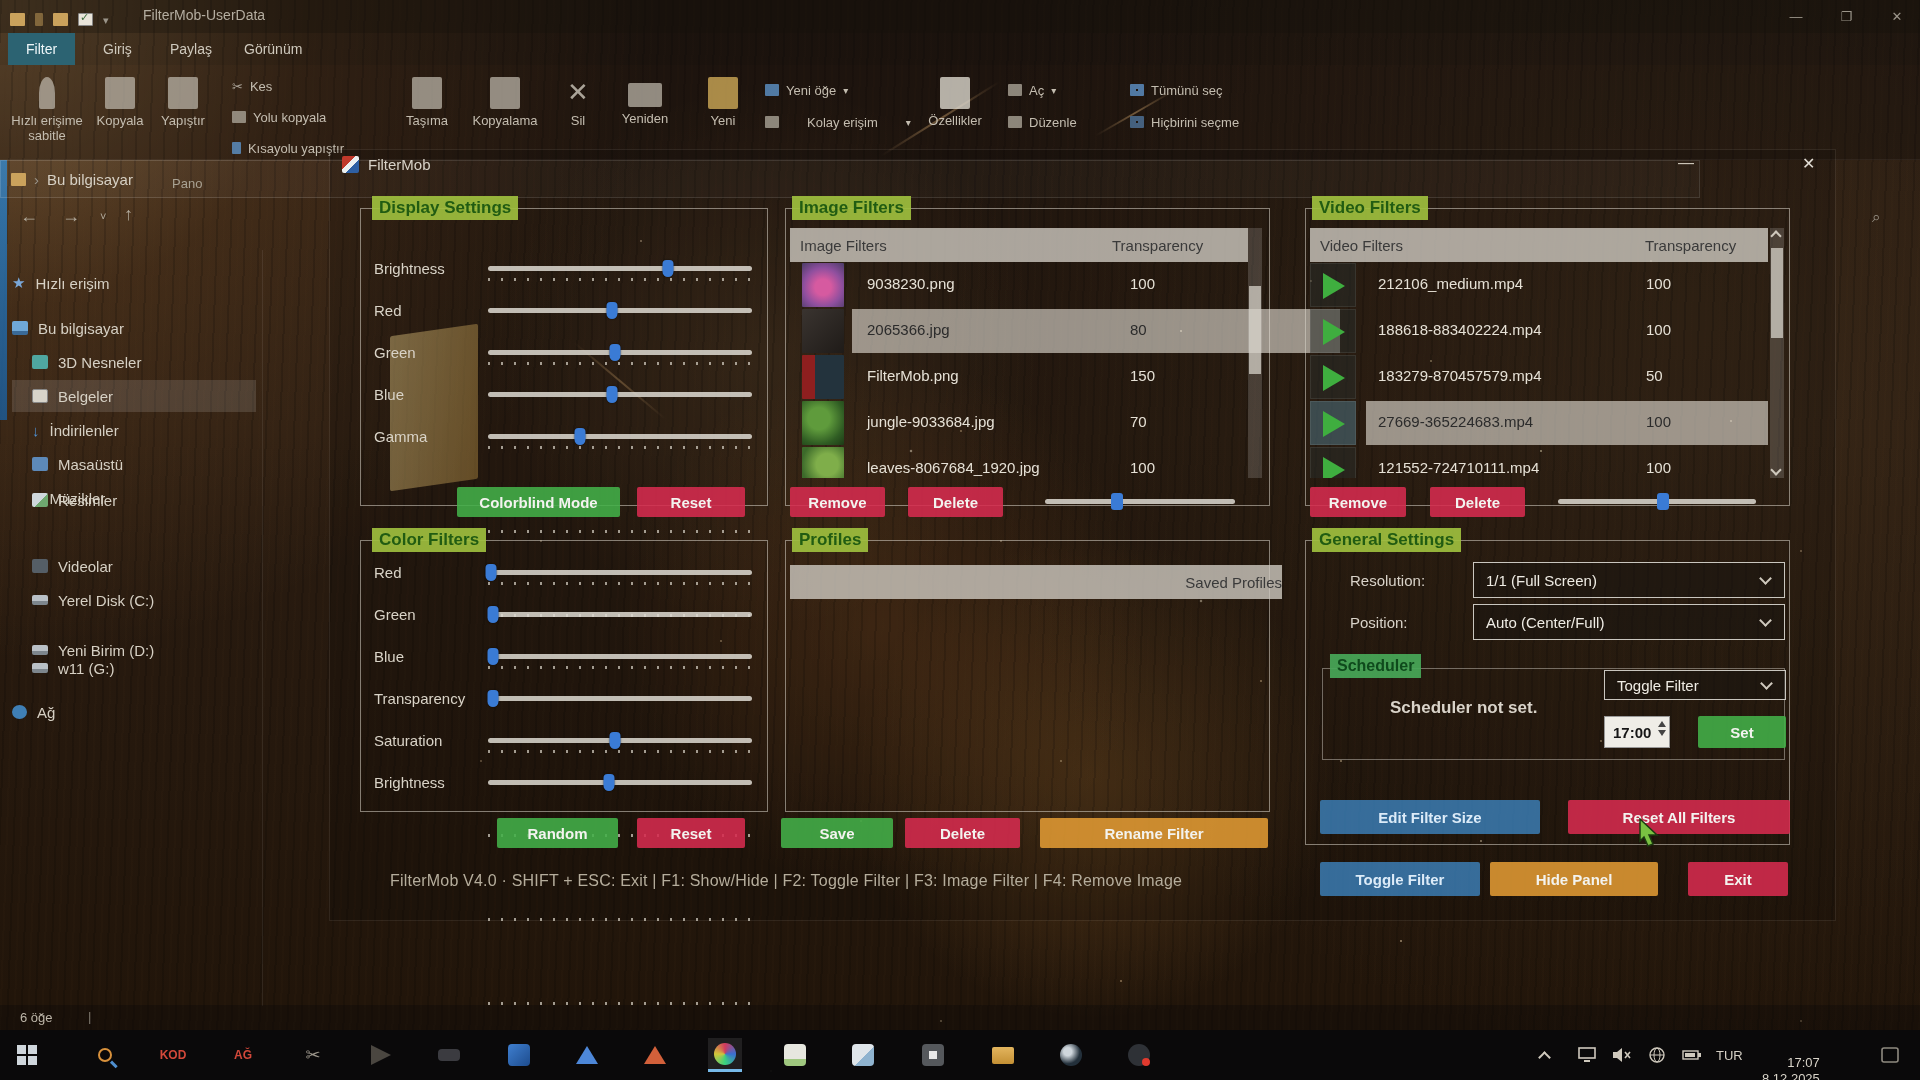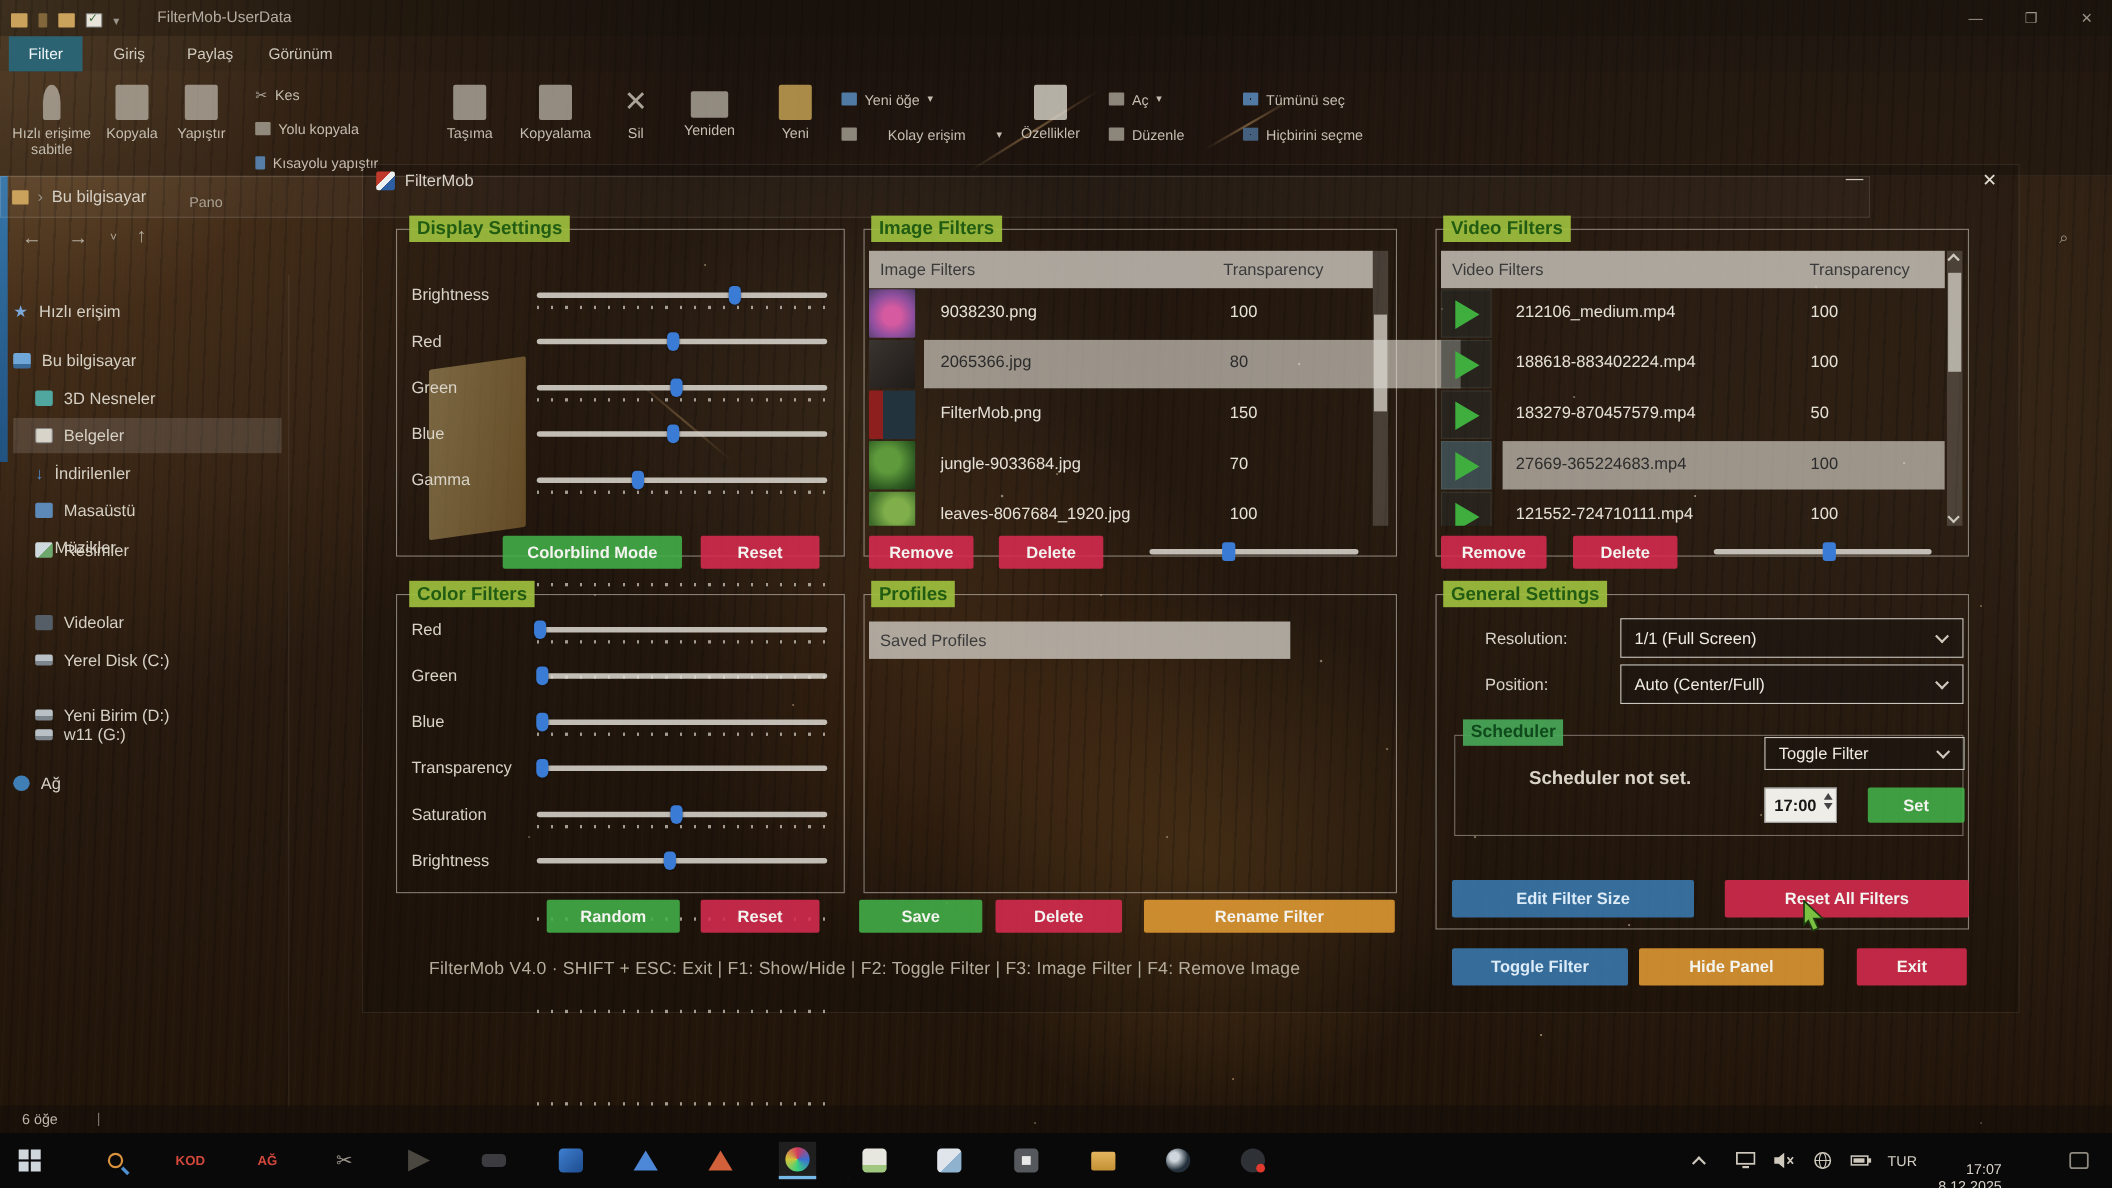--- a/index.html
+++ b/index.html
@@ -375,21 +375,21 @@
   </div>
   <div class="btn green" style="left:167px;top:668px;width:121px;height:30px;">Random</div>
   <div class="btn red" style="left:307px;top:668px;width:108px;height:30px;">Reset</div>
 
   <div class="panel" style="left:455px;top:58px;width:485px;height:298px;"></div>
   <span class="chip" style="left:462px;top:46px;">Image Filters</span>
   <div class="lhead" style="left:460px;top:78px;width:458px;height:34px;">
     <span style="margin-left:10px;">Image Filters</span>
     <span style="position:absolute;left:322px;">Transparency</span>
   </div>
-  <div class="fm-abs" style="left:460px;top:112px;width:538px;height:216px;overflow:hidden;">
+  <div class="fm-abs" style="left:472px;top:112px;width:538px;height:216px;overflow:hidden;">
     <div class="lrow" style="top:0;left:0;right:0;">
         <span class="thumb" style="background:radial-gradient(circle at 50% 55%,#d65aa0 25%,#8e4f9e 60%,#4a3c66);"></span>
         <span class="lname" style="left:65px;">9038230.png</span>
         <span class="lval" style="left:328px;">100</span>
       </div>
     <div class="lrow" style="top:46px;left:0;right:0;">
         <span class="thumb" style="background:linear-gradient(135deg,#3a3430,#1f1b18);"></span>
         <span class="rowsel" style="left:50px;right:0;"></span>
         <span class="lname" style="left:65px;">2065366.jpg</span>
         <span class="lval" style="left:328px;">80</span>
@@ -414,21 +414,21 @@
       <span class="sthumb2" style="top:58px;height:88px;"></span>
     </div>
   <div class="btn red" style="left:460px;top:337px;width:95px;height:30px;">Remove</div>
   <div class="btn red" style="left:578px;top:337px;width:95px;height:30px;">Delete</div>
   <div class="hslider" style="left:715px;top:349px;width:190px;">
       <span class="hthumb" style="left: 38%;"></span>
     </div>
 
   <div class="panel" style="left:455px;top:390px;width:485px;height:272px;"></div>
   <span class="chip" style="left:462px;top:378px;">Profiles</span>
-  <div class="lhead" style="left:460px;top:415px;width:383px;height:34px;">
+  <div class="lhead" style="left:460px;top:415px;width:492px;height:34px;justify-content:flex-end;">
     <span style="margin-left:10px;">Saved Profiles</span>
   </div>
   <div class="btn green" style="left:451px;top:668px;width:112px;height:30px;">Save</div>
   <div class="btn red" style="left:575px;top:668px;width:115px;height:30px;">Delete</div>
   <div class="btn orange" style="left:710px;top:668px;width:228px;height:30px;">Rename Filter</div>
 
   <div class="panel" style="left:975px;top:58px;width:485px;height:298px;"></div>
   <span class="chip" style="left:982px;top:46px;">Video Filters</span>
   <div class="lhead" style="left:980px;top:78px;width:458px;height:34px;">
     <span style="margin-left:10px;">Video Filters</span>

